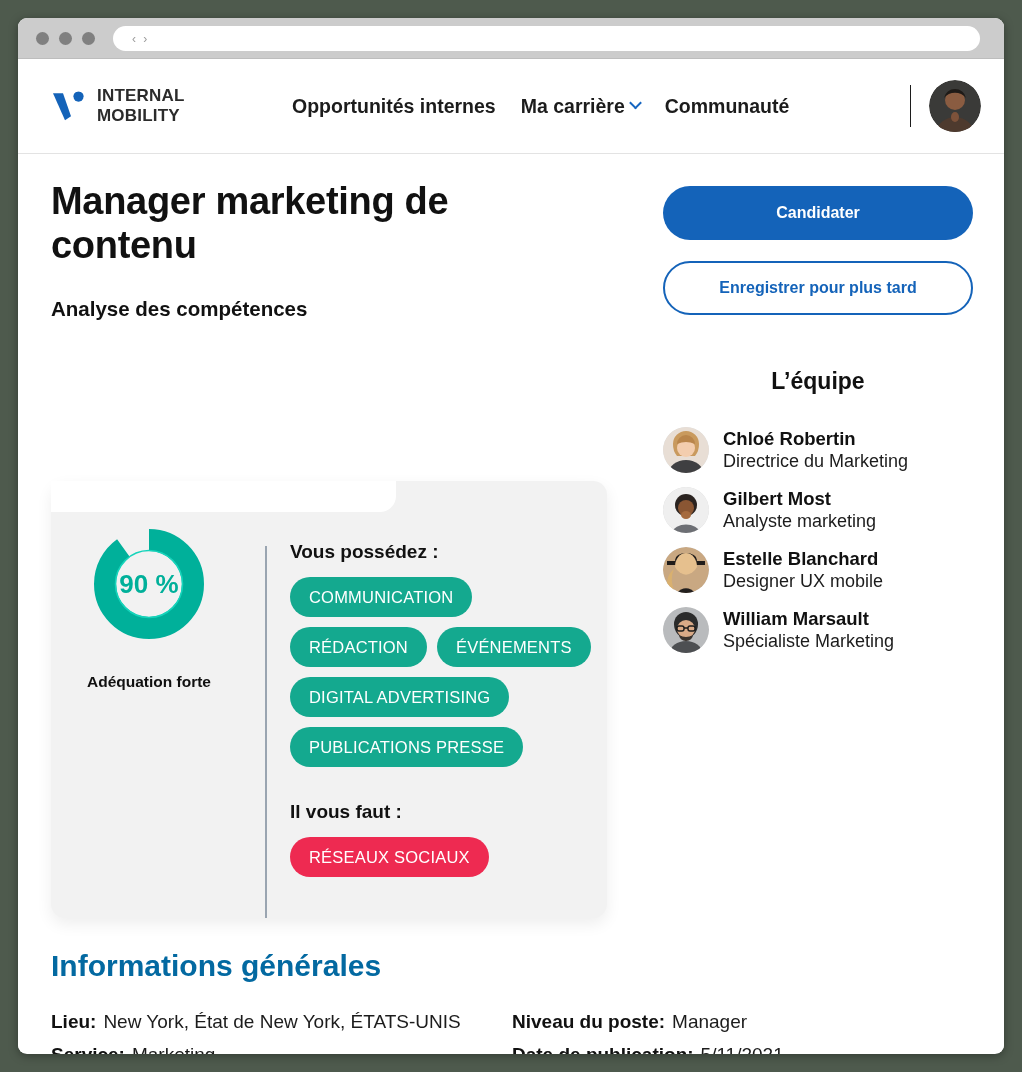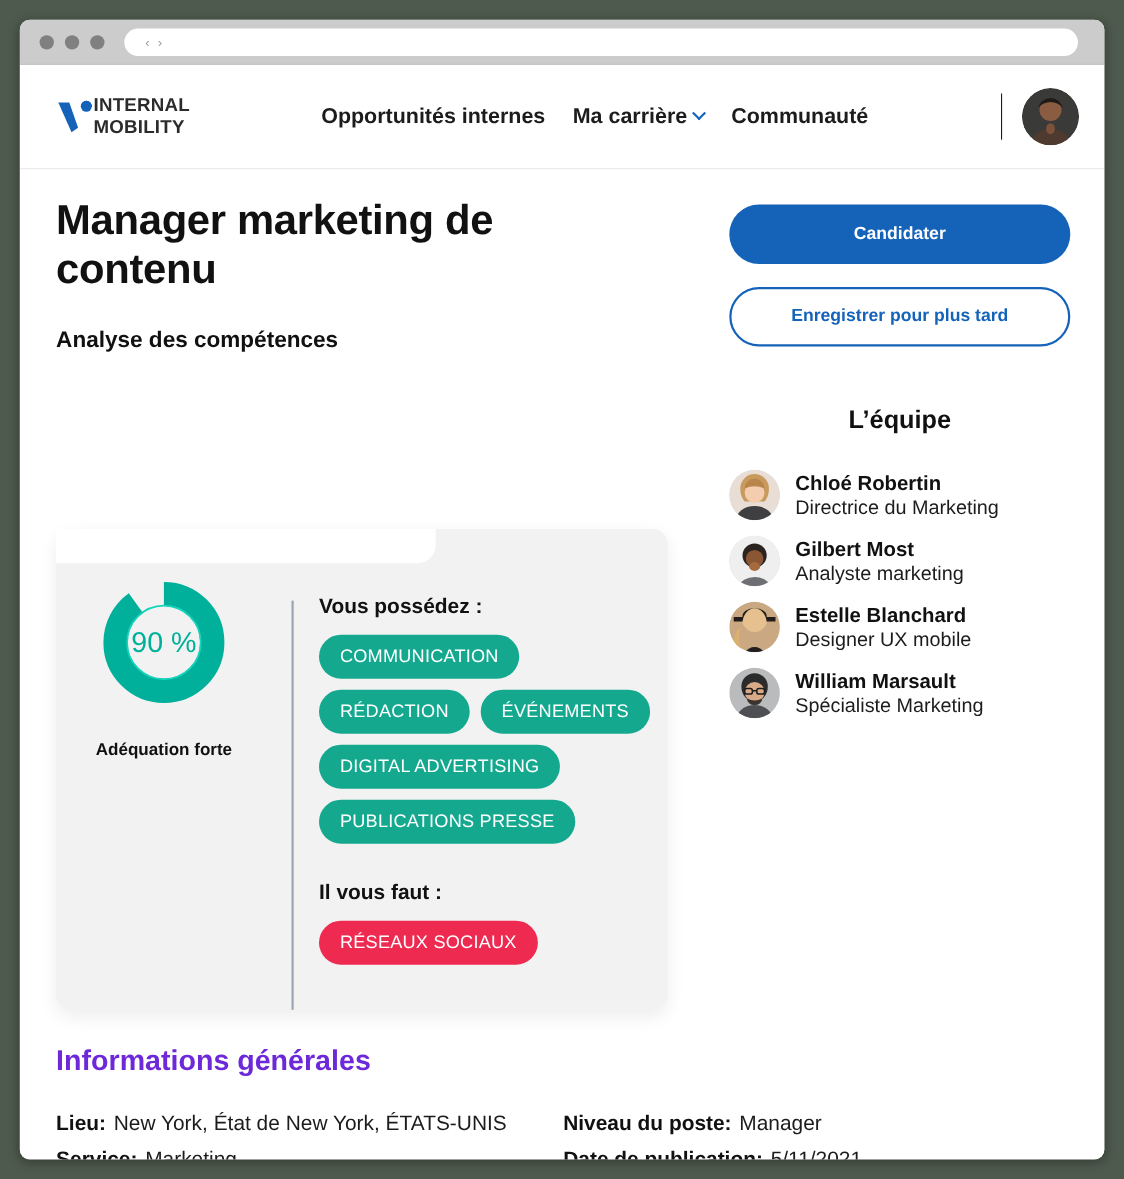--- a/index.html
+++ b/index.html
@@ -79,20 +79,21 @@
     align-items: center;
   }
 
   .brand {
     position: absolute;
     left: 33px;
     top: 50%;
     transform: translateY(-50%);
     display: flex;
     align-items: center;
+    gap: 12px;
   }
   .logo-mark {
     width: 34px;
     height: 32px;
     position: relative;
     flex: none;
   }
   .brand-text {
     font-size: 17px;
     font-weight: bold;
@@ -221,21 +222,21 @@
     width: 118px;
     height: 118px;
   }
   .donut-label {
     position: absolute;
     inset: 0;
     display: flex;
     align-items: center;
     justify-content: center;
     font-size: 26px;
-    font-weight: normal;
+    font-weight: bold;
     color: #00b09a;
   }
   .donut-caption {
     margin-top: 30px;
     font-size: 15.5px;
     font-weight: bold;
     color: #111111;
   }
 
   .panel-divider {
@@ -346,23 +347,23 @@
     font-size: 18px;
     color: #1c1c1c;
     line-height: 1.25;
   }
 
   
   .info-title {
     position: absolute;
     left: 33px;
     top: 795px;
-    font-size: 26px;
-    font-weight: bold;
-    color: #6d28d9;
+    font-size: 30px;
+    font-weight: bold;
+    color: #0369a1;
   }
   .info-col {
     position: absolute;
     top: 852px;
     font-size: 19px;
     color: #1c1c1c;
     line-height: 1.72;
   }
   .info-col.left  { left: 33px;  width: 430px; }
   .info-col.right { left: 494px; width: 460px; }

